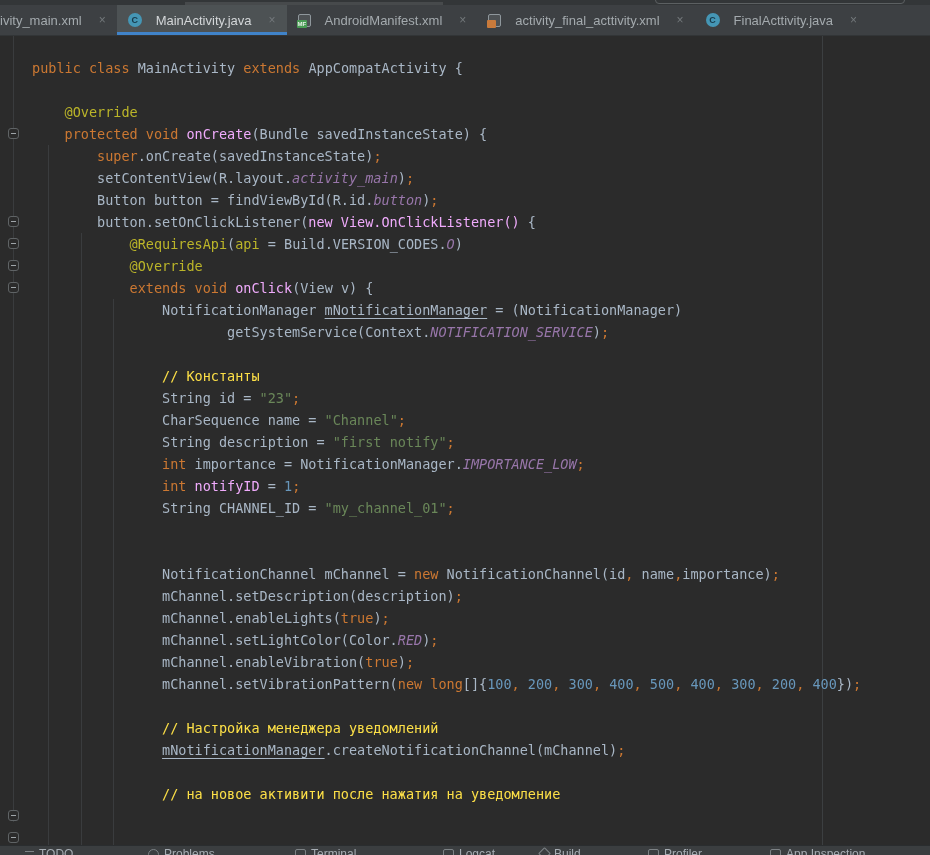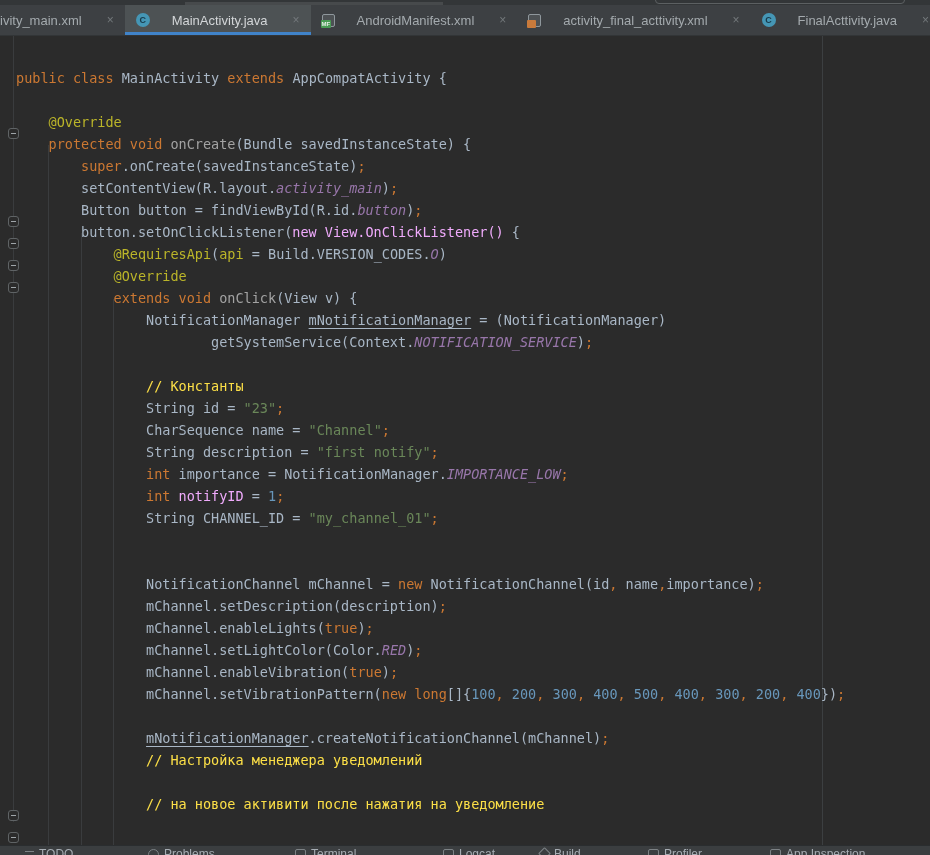--- a/index.html
+++ b/index.html
@@ -13,21 +13,21 @@
   .strip-light { position:absolute; left:185px; top:2px; width:258px; height:3px;
     background:#474a4c; }
   .strip-box { position:absolute; top:-10px; height:14px; border:1px solid #5c6062;
     border-radius:4px; }
   .strip-box-1 { left:655px; width:250px; }
 
   
   .tabbar { position:absolute; left:0; top:5px; width:930px; height:31px;
     background:#3d4043; display:flex; align-items:stretch;
     border-bottom:1px solid #323537; }
-  .tab { position:relative; display:flex; align-items:center; gap:22px;
+  .tab { position:relative; display:flex; align-items:center; gap:14px;
     padding:0 11px; font-size:13px; color:#a4aaae; cursor:default; }
   .tab.truncated { padding-left:0; }
   .tab.active { background:#4d5254; color:#d3d6d8; }
   .tab.active::after { content:""; position:absolute; left:0; right:0; bottom:0;
     height:3px; background:#4083c9; }
   .tab-close { font-size:12px; color:#73787b; margin-left:3px; }
   .ic { display:inline-block; position:relative; flex:0 0 auto; }
   .ic-class { width:14px; height:14px; border-radius:50%; background:#4596b5;
     color:#17394a; font-size:9px; font-weight:bold; text-align:center;
     line-height:14px; }
@@ -38,26 +38,26 @@
     border-radius:1px; }
   .badge-green { background:#499c54; }
   .badge-orange { background:#c97a3b; width:9px; }
 
   
   .editor { position:absolute; left:0; top:36px; width:930px; height:809px;
     background:#2b2b2b; overflow:hidden; }
   .vguide { position:absolute; width:1px; background:#3a3c3e; }
   .margin-guide { position:absolute; left:822px; top:0; width:1px; height:809px;
     background:#3c3f41; }
-  .code { position:absolute; left:0; top:31px; width:740px; padding-left:16px; }
+  .code { position:absolute; left:0; top:21px; width:740px; padding-left:32px; }
   .cl { height:22px; white-space:pre; font:13.5px/22px "DejaVu Sans Mono", monospace;
     color:#a9b7c6; }
   .s-p { color:#a9b7c6; }
   .s-k { color:#cc7832; }
-  .s-m { color:#a3a3a3; }
+  .s-m { color:#f0abfc; }
   .s-a { color:#bbb529; }
   .s-s { color:#6a8759; }
   .s-n { color:#6897bb; }
   .s-cm { color:#fde047; }
   .s-c { color:#9876aa; font-style:italic;text-align:center; }
   .s-d { color:#f0abfc; }
   .s-u { color:#a9b7c6; text-decoration:underline; text-underline-offset:3px; }
   .fold { position:absolute; left:8px; width:11px; height:11px; background:#2b2b2b;
     border:1px solid #5f6365; border-radius:3px; }
   .fold::after { content:""; position:absolute; left:2px; top:4px; width:5px;
@@ -151,22 +151,22 @@
         <div class="cl"><span class="s-p">                String CHANNEL_ID = </span><span class="s-s">"my_channel_01"</span><span class="s-k">;</span></div>
         <div class="cl"></div>
         <div class="cl"><span class="s-p">                </span></div>
         <div class="cl"><span class="s-p">                NotificationChannel mChannel = </span><span class="s-k">new</span><span class="s-p"> NotificationChannel(id</span><span class="s-k">, </span><span class="s-p">name</span><span class="s-k">,</span><span class="s-p">importance)</span><span class="s-k">;</span></div>
         <div class="cl"><span class="s-p">                mChannel.setDescription(description)</span><span class="s-k">;</span></div>
         <div class="cl"><span class="s-p">                mChannel.enableLights(</span><span class="s-k">true</span><span class="s-p">)</span><span class="s-k">;</span></div>
         <div class="cl"><span class="s-p">                mChannel.setLightColor(Color.</span><span class="s-c">RED</span><span class="s-p">)</span><span class="s-k">;</span></div>
         <div class="cl"><span class="s-p">                mChannel.enableVibration(</span><span class="s-k">true</span><span class="s-p">)</span><span class="s-k">;</span></div>
         <div class="cl"><span class="s-p">                mChannel.setVibrationPattern(</span><span class="s-k">new</span><span class="s-p"> </span><span class="s-k">long</span><span class="s-p">[]{</span><span class="s-n">100</span><span class="s-k">, </span><span class="s-n">200</span><span class="s-k">, </span><span class="s-n">300</span><span class="s-k">, </span><span class="s-n">400</span><span class="s-k">, </span><span class="s-n">500</span><span class="s-k">, </span><span class="s-n">400</span><span class="s-k">, </span><span class="s-n">300</span><span class="s-k">, </span><span class="s-n">200</span><span class="s-k">, </span><span class="s-n">400</span><span class="s-p">})</span><span class="s-k">;</span></div>
         <div class="cl"></div>
+        <div class="cl"><span class="s-p">                </span><span class="s-cm">// Настройка менеджера уведомлений</span></div>
         <div class="cl"><span class="s-p">                </span><span class="s-u">mNotificationManager</span><span class="s-p">.createNotificationChannel(mChannel)</span><span class="s-k">;</span></div>
-        <div class="cl"><span class="s-p">                </span><span class="s-cm">// Настройка менеджера уведомлений</span></div>
         <div class="cl"></div>
         <div class="cl"><span class="s-p">                </span><span class="s-cm">// на новое активити после нажатия на уведомление</span></div>
       </div>
     <div id="folds">
         <div class="fold" style="top: 92px;"></div>
         <div class="fold" style="top: 180px;"></div>
         <div class="fold" style="top: 202px;"></div>
         <div class="fold" style="top: 224px;"></div>
         <div class="fold" style="top: 246px;"></div>
         <div class="fold" style="top: 774px;"></div>

